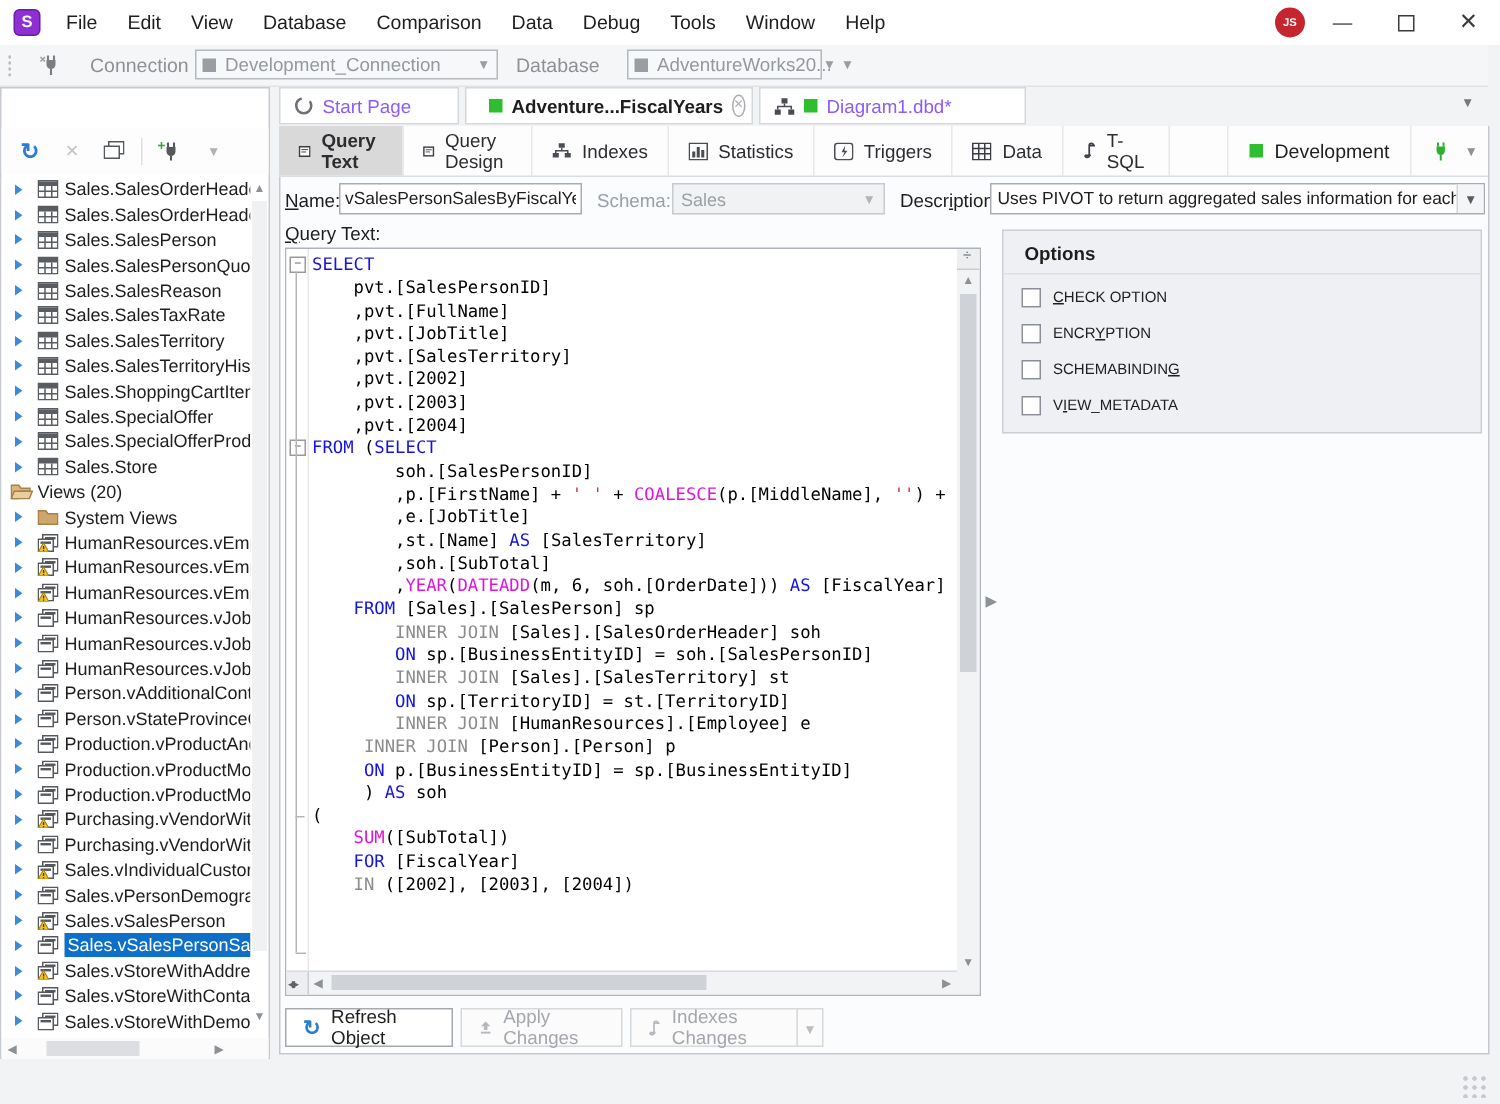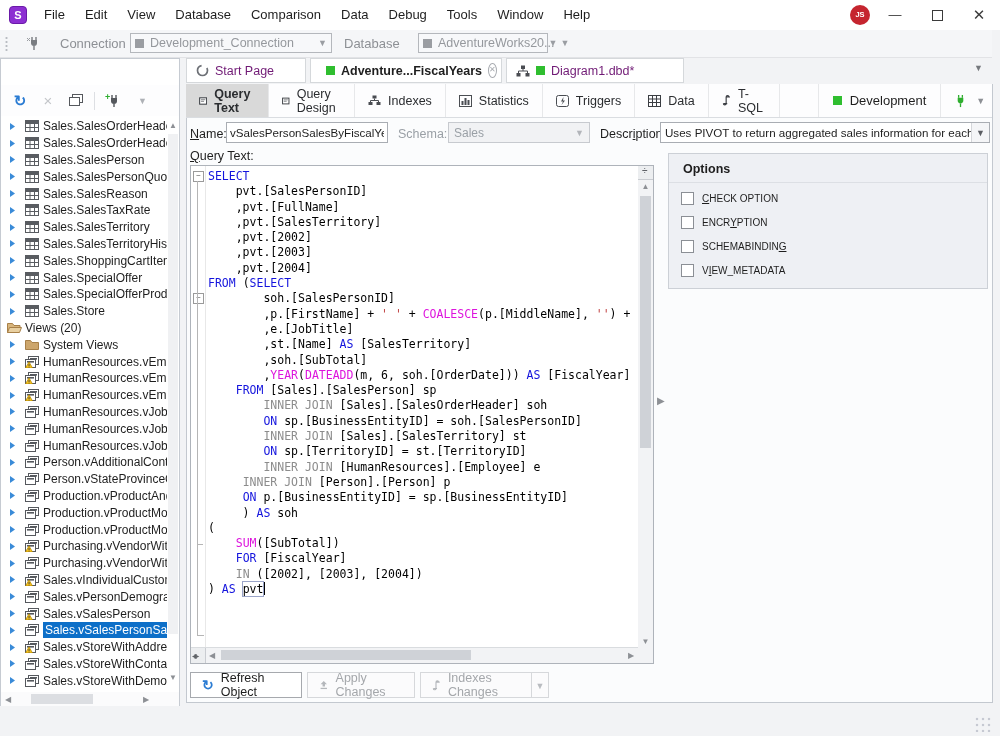--- a/index.html
+++ b/index.html
@@ -56,21 +56,21 @@
   
   #tree-vup{left:167px;top:120px;width:12px;height:12px;color:#8d9095;font-size:8px;text-align:center;line-height:12px;}
   #tree-vthumb{left:168px;top:134px;width:10px;height:500px;background:#f0f1f3;}
   #tree-vdn{left:167px;top:672px;width:12px;height:12px;color:#8d9095;font-size:8px;text-align:center;line-height:12px;}
   #tree-hscroll{left:1px;top:692px;width:178px;height:14px;background:#fbfbfc;display:flex;align-items:center;}
   #tree-hscroll .arr{width:14px;text-align:center;color:#8d9095;font-size:8px;}
   #tree-hthumb{width:62px;height:10px;background:#dcdee2;margin-left:16px;}
   #tree-harr-r{position:absolute;left:138px;}
   
   #docstrip{left:186px;top:58px;width:807px;height:26px;}
-  .doctab{top:0;height:25px;background:#fff;border:1px solid #d5d8db;box-sizing:border-box;display:flex;align-items:center;padding:0 9px;gap:6px;font-size:12.5px;color:#701a75;}
+  .doctab{top:0;height:25px;background:#fff;border:1px solid #d5d8db;box-sizing:border-box;display:flex;align-items:center;padding:0 9px;gap:6px;font-size:12.5px;color:#8b5cf6;}
   #tab-start{left:0;width:120px;}
   #tab-editor{left:124px;width:192px;font-weight:bold;color:#1e1e1e;}
   #tab-diagram{left:320px;width:178px;}
   .gsq{width:9px;height:9px;background:#2fbe2f;flex:0 0 auto;}
   .tab-close{margin-left:auto;width:13px;height:13px;border-radius:50%;border:1px solid #a8abb0;color:#a8abb0;
              font-size:8px;line-height:12px;text-align:center;font-weight:normal;}
   #doc-caret{left:788px;top:5px;color:#75787d;font-size:9px;}
   
   #panel{left:186px;top:84px;width:807px;height:619px;background:#fbfcfd;border:1px solid #c3c8cf;box-sizing:border-box;}
   #objtabs{left:186px;top:84px;width:806px;height:33px;background:#fdfdfe;border-bottom:1px solid #dadde1;display:flex;align-items:stretch;}
@@ -926,20 +926,21 @@
     <div class="fold-box" style="top:5px;">−</div>
     <div class="fold-box" style="top:127px;">−</div>
     <div class="fold-line" style="top:15px;height:454px;"></div>
     <div class="fold-tick" style="top:378px;width:6px;"></div>
     <div class="fold-tick" style="top:469px;width:7px;"></div>
   </div>
   <div class="abs" id="code-area">
       <div class="code-line"><span class="tok-kw">SELECT</span></div>
       <div class="code-line"><span class="tok-pl">    pvt.[SalesPersonID]</span></div>
       <div class="code-line"><span class="tok-pl">    ,pvt.[FullName]</span></div>
+      <div class="code-line"><span class="tok-pl">    ,pvt.[JobTitle]</span></div>
       <div class="code-line"><span class="tok-pl">    ,pvt.[SalesTerritory]</span></div>
       <div class="code-line"><span class="tok-pl">    ,pvt.[2002]</span></div>
       <div class="code-line"><span class="tok-pl">    ,pvt.[2003]</span></div>
       <div class="code-line"><span class="tok-pl">    ,pvt.[2004]</span></div>
       <div class="code-line"><span class="tok-kw">FROM</span><span class="tok-pl"> (</span><span class="tok-kw">SELECT</span></div>
       <div class="code-line"><span class="tok-pl">        soh.[SalesPersonID]</span></div>
       <div class="code-line"><span class="tok-pl">        ,p.[FirstName] + </span><span class="tok-str">' '</span><span class="tok-pl"> + </span><span class="tok-fn">COALESCE</span><span class="tok-pl">(p.[MiddleName], </span><span class="tok-str">''</span><span class="tok-pl">) + </span></div>
       <div class="code-line"><span class="tok-pl">        ,e.[JobTitle]</span></div>
       <div class="code-line"><span class="tok-pl">        ,st.[Name] </span><span class="tok-kw">AS</span><span class="tok-pl"> [SalesTerritory]</span></div>
       <div class="code-line"><span class="tok-pl">        ,soh.[SubTotal]</span></div>
@@ -950,21 +951,20 @@
       <div class="code-line"><span class="tok-pl">        </span><span class="tok-gr">INNER JOIN</span><span class="tok-pl"> [Sales].[SalesTerritory] st</span></div>
       <div class="code-line"><span class="tok-pl">        </span><span class="tok-kw">ON</span><span class="tok-pl"> sp.[TerritoryID] = st.[TerritoryID]</span></div>
       <div class="code-line"><span class="tok-pl">        </span><span class="tok-gr">INNER JOIN</span><span class="tok-pl"> [HumanResources].[Employee] e</span></div>
       <div class="code-line"><span class="tok-pl">     </span><span class="tok-gr">INNER JOIN</span><span class="tok-pl"> [Person].[Person] p</span></div>
       <div class="code-line"><span class="tok-pl">     </span><span class="tok-kw">ON</span><span class="tok-pl"> p.[BusinessEntityID] = sp.[BusinessEntityID]</span></div>
       <div class="code-line"><span class="tok-pl">     ) </span><span class="tok-kw">AS</span><span class="tok-pl"> soh</span></div>
       <div class="code-line"><span class="tok-pl">(</span></div>
       <div class="code-line"><span class="tok-pl">    </span><span class="tok-fn">SUM</span><span class="tok-pl">([SubTotal])</span></div>
       <div class="code-line"><span class="tok-pl">    </span><span class="tok-kw">FOR</span><span class="tok-pl"> [FiscalYear]</span></div>
       <div class="code-line"><span class="tok-pl">    </span><span class="tok-gr">IN</span><span class="tok-pl"> ([2002], [2003], [2004])</span></div>
-      <div class="code-line"><span class="tok-pl">) </span><span class="tok-kw">AS</span><span class="tok-pl"> </span><span class="tok-pl cursor-box">pvt</span></div>
     </div>
   <div class="abs" id="ed-vscroll">
     <div id="ed-vsplit"></div>
     <div class="sb-arr" id="ed-vup">▲</div>
     <div id="ed-vthumb"></div>
     <div class="sb-arr" id="ed-vdn">▼</div>
   </div>
   <div class="abs" id="ed-hscroll">
     <div id="ed-hsplit"></div>
     <div class="sb-harr" style="left:14px;">◀</div>

